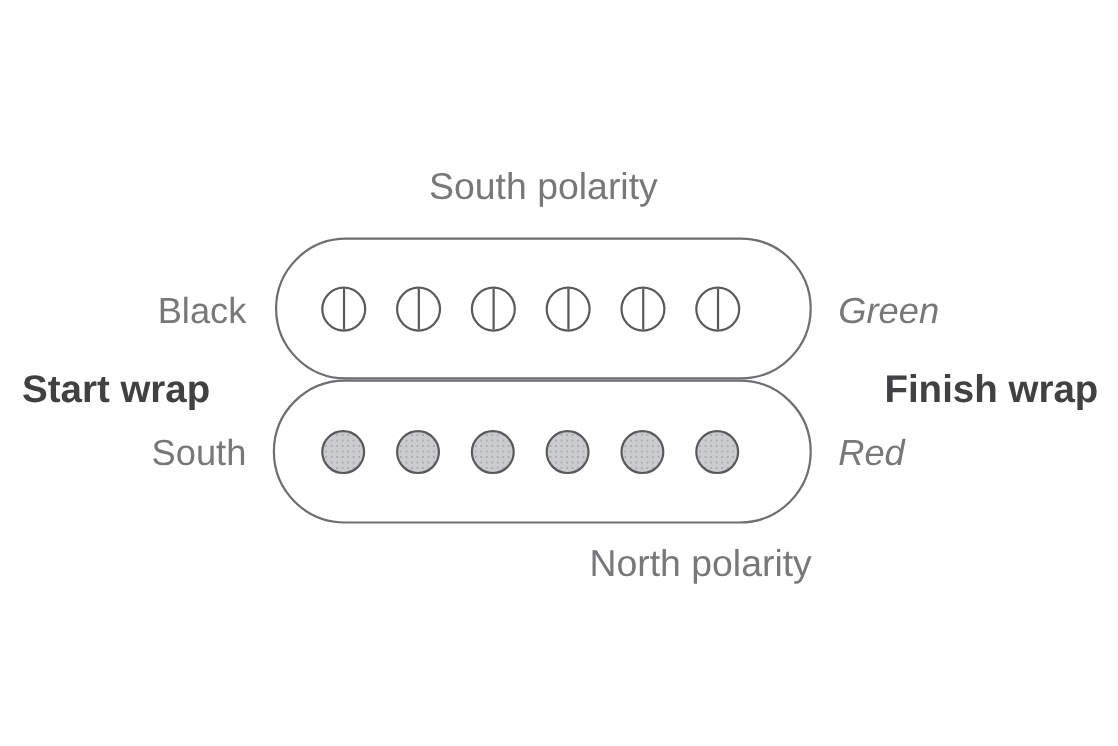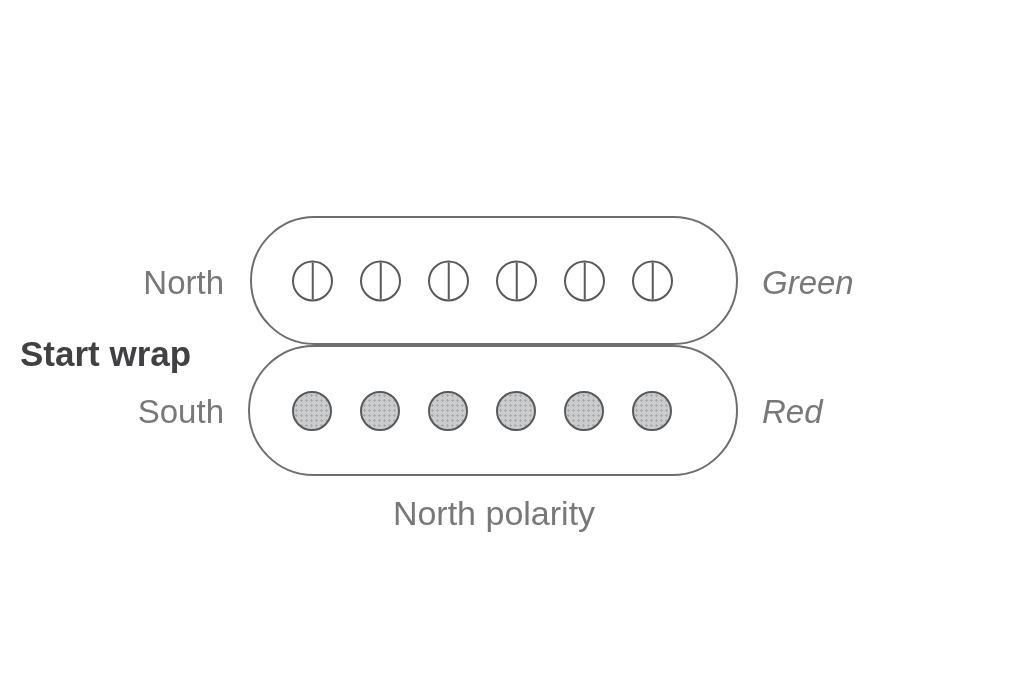--- a/index.html
+++ b/index.html
@@ -80,21 +80,21 @@
     white-space: nowrap;
   }
   .label.polarity {
     left: 250px;
     width: 488px;
     text-align: center;
     font-size: 34px;
     line-height: 40px;
   }
   .label.south-polarity { top: 150px; }
-  .label.north-polarity { top: 493px; }
+  .label.north-polarity { top: 493px; text-align: right; }
   .label.left-wire {
     left: 0;
     width: 224px;
     text-align: right;
   }
   .label.right-wire { left: 762px; font-style: italic; }
   .label.wire-top { top: 264px; }
   .label.wire-bottom { top: 393px; }
   .label.wrap {
     color: var(--bold-color, #414042);
@@ -104,22 +104,23 @@
     top: 334px;
   }
   .label.start-wrap { left: 20px; }
   .label.finish-wrap { left: 804px; }
 </style>
 </head>
 <body>
 
 <div class="canvas">
 
+  <div class="label polarity south-polarity">South polarity</div>
 
-  <div class="label left-wire wire-top">North</div>
+  <div class="label left-wire wire-top">Black</div>
 
   <div class="label right-wire wire-top">Green</div>
 
   <div class="bobbin south">
     <div class="pole-row">
         <div class="pole screw">
           <div class="slot"></div>
         </div>
         <div class="pole screw">
           <div class="slot"></div>
@@ -134,20 +135,21 @@
           <div class="slot"></div>
         </div>
         <div class="pole screw">
           <div class="slot"></div>
         </div>
       </div>
   </div>
 
   <div class="label wrap start-wrap">Start wrap</div>
 
+  <div class="label wrap finish-wrap">Finish wrap</div>
 
   <div class="bobbin north">
     <div class="pole-row">
         <div class="pole slug"></div>
         <div class="pole slug"></div>
         <div class="pole slug"></div>
         <div class="pole slug"></div>
         <div class="pole slug"></div>
         <div class="pole slug"></div>
       </div>

